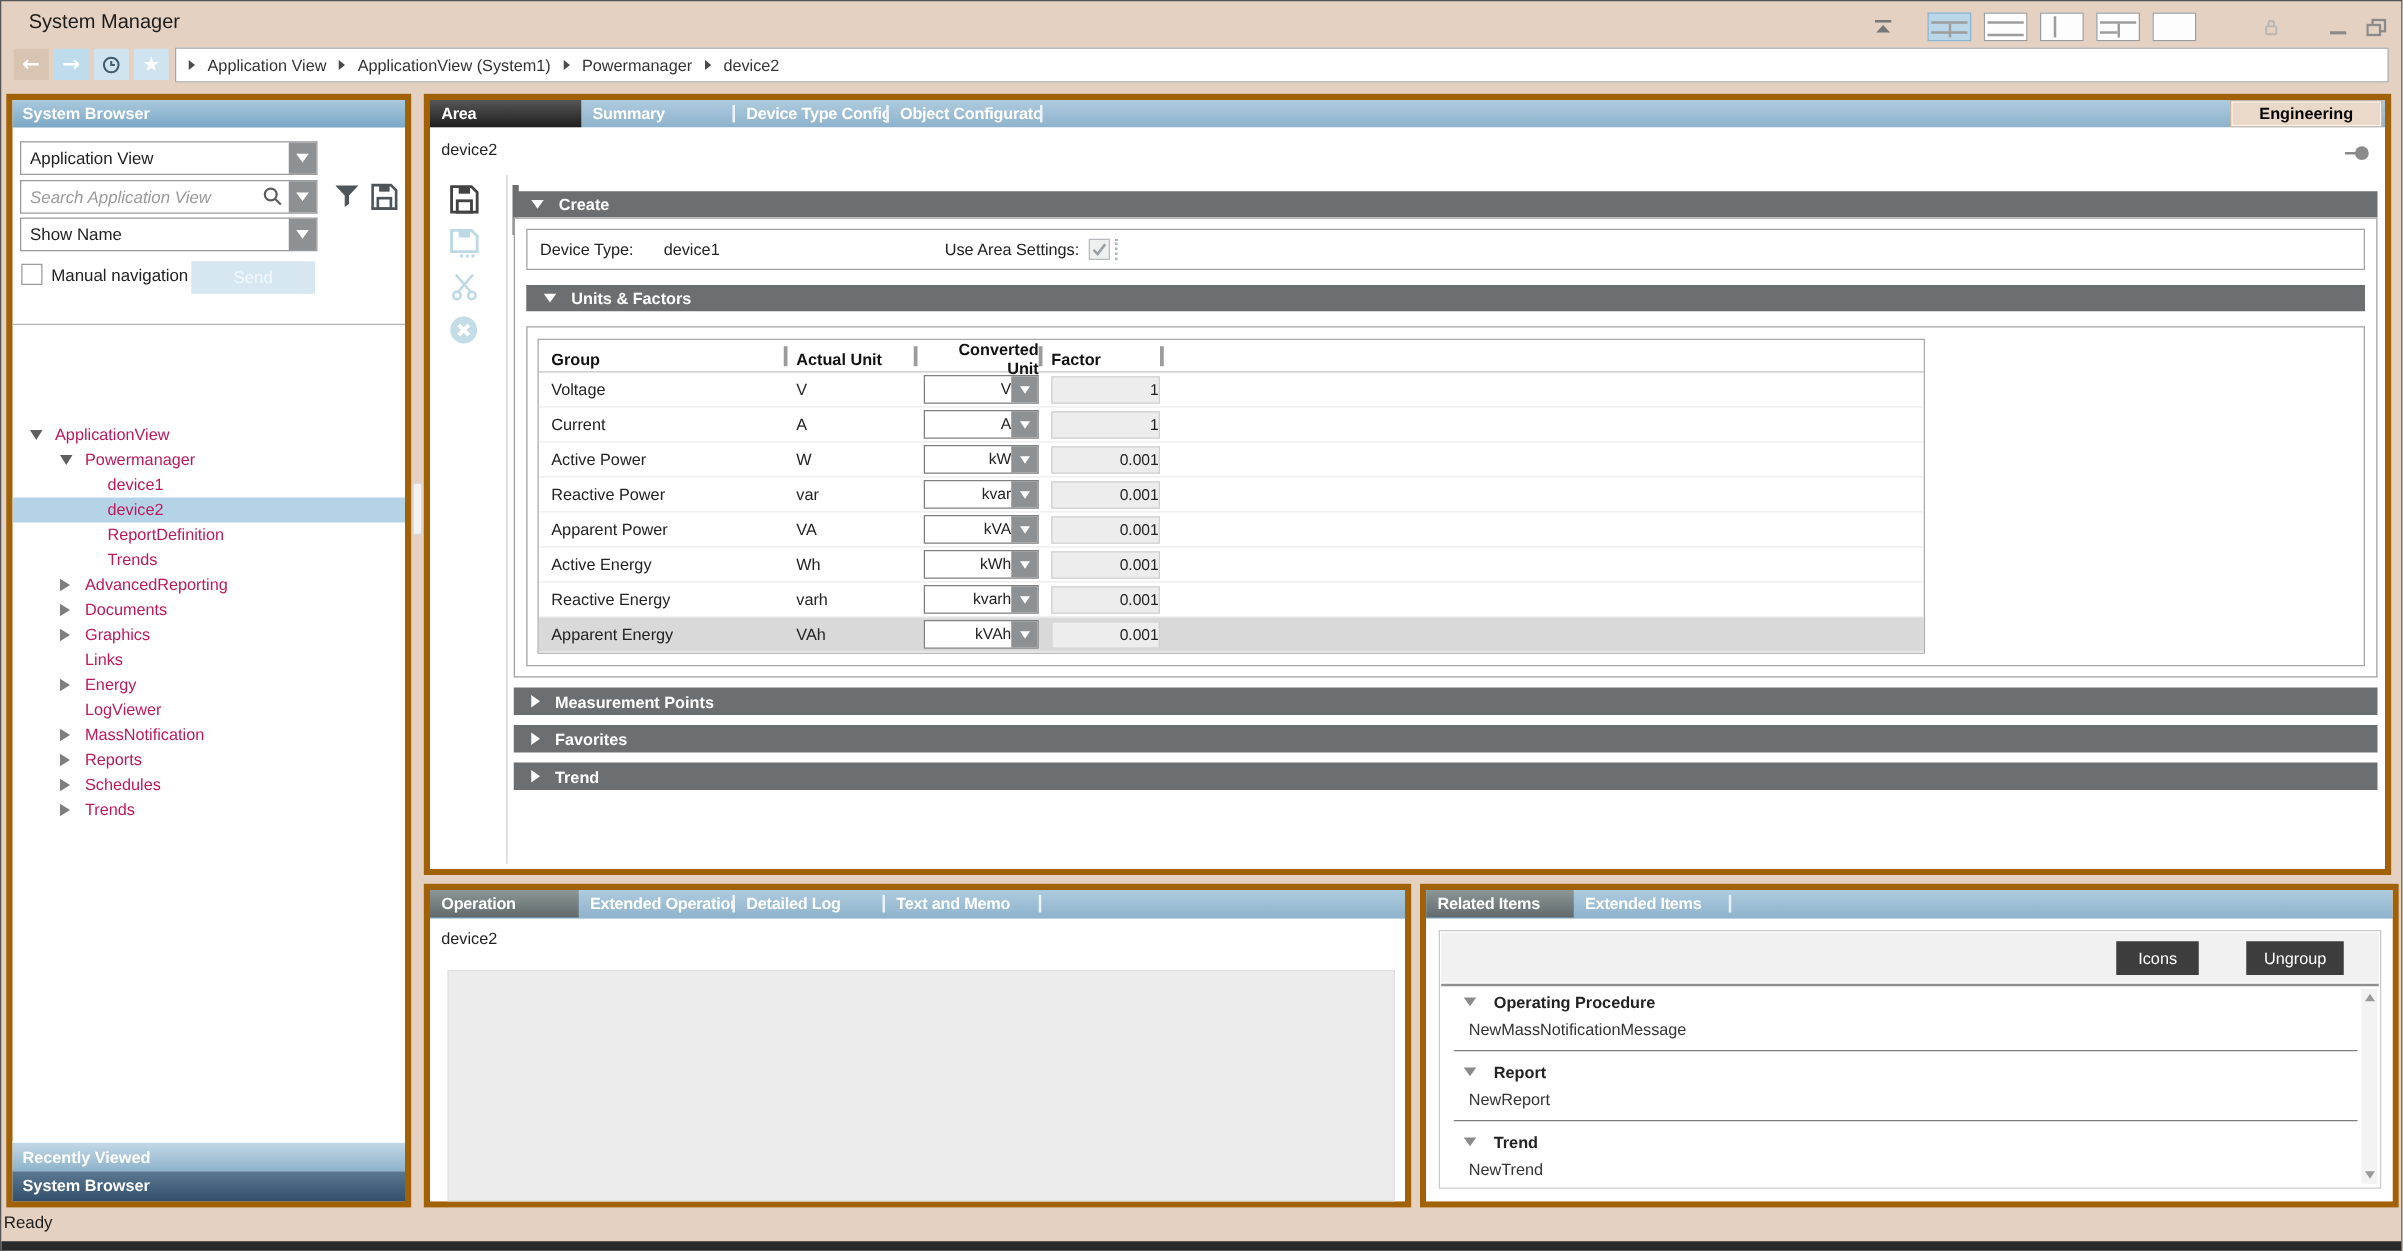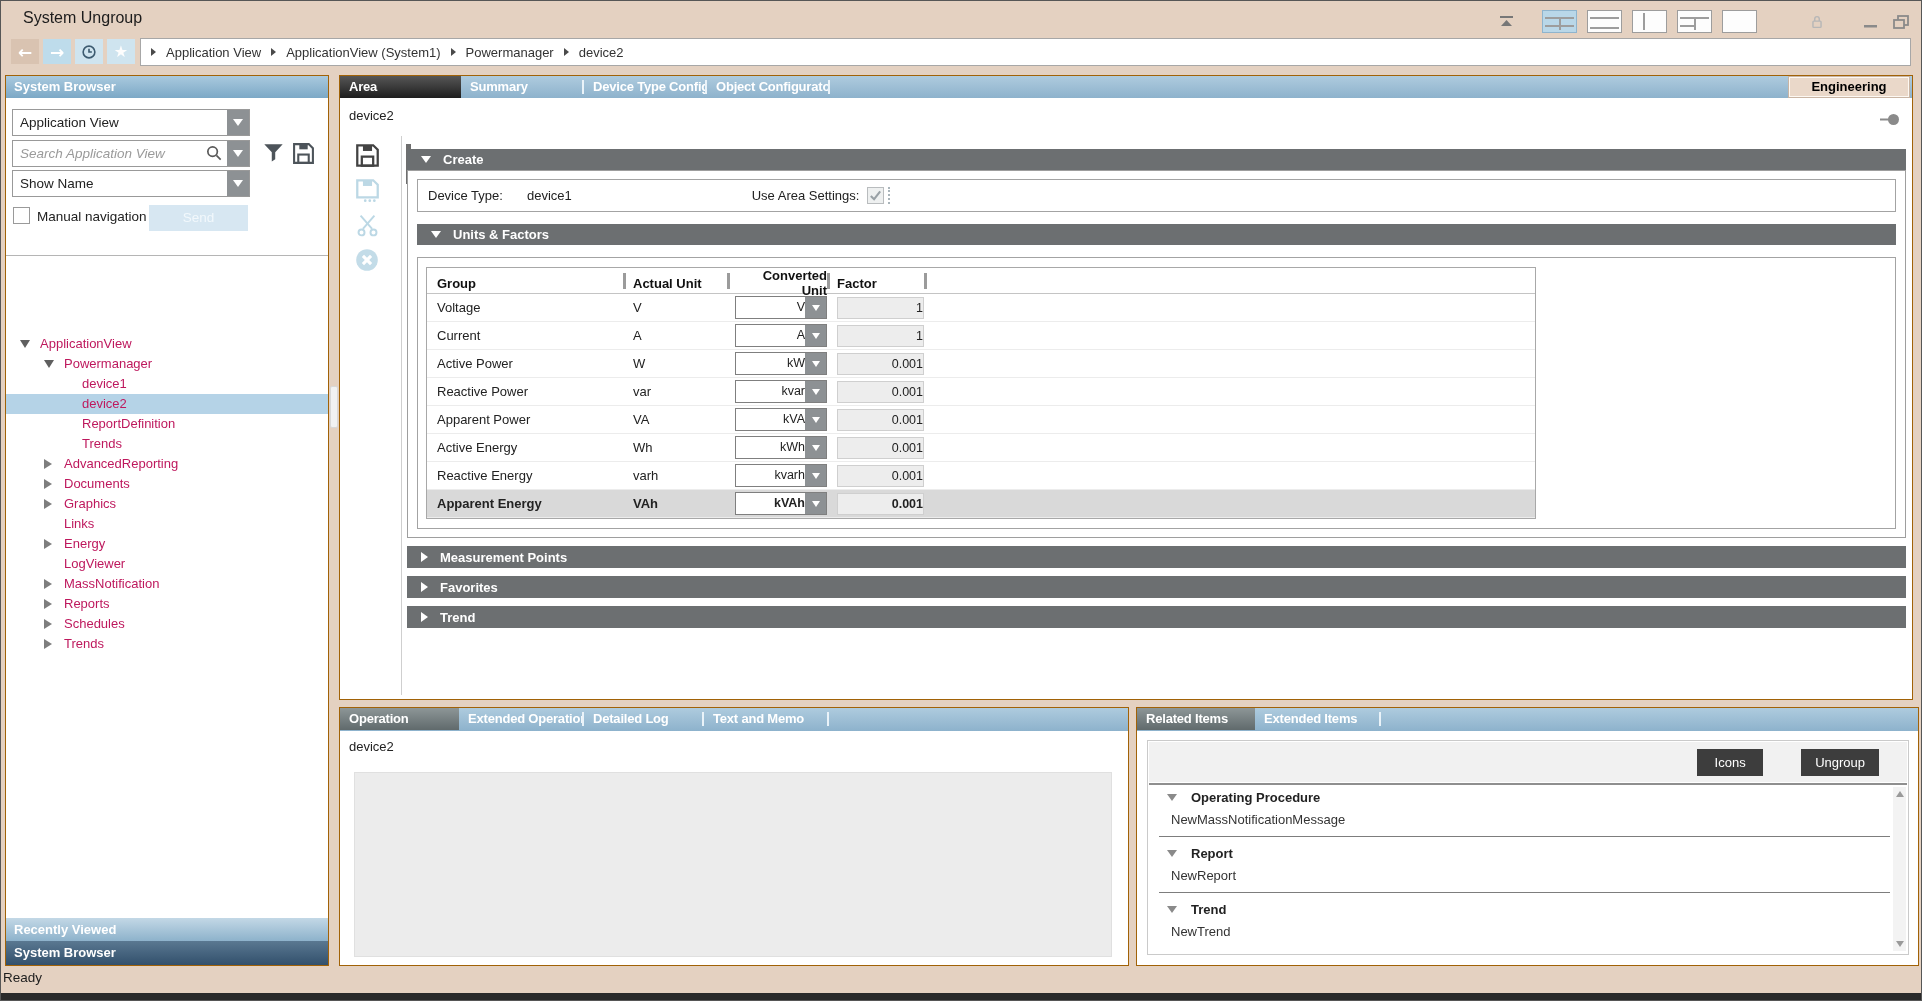--- a/index.html
+++ b/index.html
@@ -21,21 +21,21 @@
   .nav-btn { position:absolute; top:2px; width:28px; height:25px; display:flex; align-items:center; justify-content:center; font-size:17px; font-weight:bold; color:#fff; font-family:"DejaVu Sans", sans-serif; }
   .nav-back { left:10px; background:#d9c3b1; }
   .nav-fwd { left:42px; background:#bedcEB; background:#bedceb; }
   .nav-hist { left:74px; background:#cfe4ef; }
   .nav-star { left:106px; background:#cfe4ef; color:#fdfdfd; font-size:16px; }
   .breadcrumb { position:absolute; left:139px; top:1px; right:10px; height:28px; background:#ffffff; border:1px solid #a7a7a7; display:flex; align-items:center; font-size:13px; color:#333; }
   .crumb-sep { width:0; height:0; border-left:5px solid #4a4a4a; border-top:4px solid transparent; border-bottom:4px solid transparent; margin:0 10px; }
   .crumb { white-space:nowrap; }
 
   
-  .pane { position:absolute; border:1px solid #a16207; background:#fff; }
+  .pane { position:absolute; border:5px solid #a16207; background:#fff; }
   .tabbar { position:absolute; left:0; top:0; right:0; height:22px; background:linear-gradient(to bottom,#aecbde,#8db2cc); display:flex; }
   .tab { position:relative; height:22px; cursor:default; }
   .tab-label { display:block; padding-left:9px; line-height:22px; font-size:13px; font-weight:bold; color:#fff; letter-spacing:-0.2px; white-space:nowrap; overflow:hidden; }
   .tab.sep::after { content:''; position:absolute; right:0; top:4px; bottom:4px; width:2px; background:#eaf3f9; }
   #main-tabs .tab.active { background:linear-gradient(to bottom,#565656,#1e1e1e); }
   .gray-active .tab.active { background:linear-gradient(to bottom,#8d9697,#606a6c); }
   .pane-body { position:absolute; left:0; top:22px; right:0; bottom:0; background:#fff; }
 
   
   #sidebar { left:4px; top:74px; width:324px; height:891px; }
@@ -77,21 +77,21 @@
   .arr.closed { border-top:5px solid transparent; border-bottom:5px solid transparent; border-left:7px solid #fff; }
   .sec-box { border:1px solid #9e9e9e; background:#fff; padding:8px 7px; }
   .subsec { margin:0; }
   .fields-box { border:1px solid #a3a3a3; height:33px; display:flex; align-items:center; font-size:13px; color:#222; }
   .units-box { border:1px solid #a3a3a3; padding:9px 8px; }
   .units-table { width:1110px; border:1px solid #a8a8a8; font-size:13px; color:#222; }
   .u-row { display:grid; grid-template-columns:196px 104px 100px 97px 1fr; height:28px; align-items:center; border-bottom:1px solid #ececec; }
   .u-head { height:26px; border-bottom:1px solid #c4c4c4; font-weight:bold; color:#111; }
   .u-cell { padding-left:10px; position:relative; height:100%; display:flex; align-items:center; }
   .u-head .u-cell.bar::before { content:''; position:absolute; left:0; top:5px; width:3px; height:16px; background:#9b9b9b; }
-  .u-row.selected { background:#d9d9d9;font-weight:bold; }
+  .u-row.selected { background:#d9d9d9; }
   .cell-dd { margin-left:-2px; width:96px; height:23px; border:1px solid #7f7f7f; background:#fff; display:flex; }
   .cell-dd .val { flex:1; font-size:12.5px; line-height:21px; padding-left:5px; }
   .cell-dd .drop-btn { width:21px; }
   .cell-dd .tri-dn-w { border-left-width:4px; border-right-width:4px; border-top-width:6px; }
   .cell-input { width:94px; height:22px; background:#ededed; border:1px solid #cfcfcf; font-size:12.5px; line-height:20px; padding-left:6px; color:#222; }
   .collapsed-bar { height:22px; margin-top:8px; }
 
   
   #operation { left:338px; top:706px; width:790px; height:259px; }
   #operation .tabbar, #related .tabbar { height:23px; }
@@ -119,21 +119,21 @@
   .bottom-strip { position:absolute; left:0; right:0; bottom:0; height:7px; background:#2a2a2a; }
 
   .dotted-focus { width:4px; height:17px; border-left:2px dotted #a9b4ba; margin-left:4px; }
 </style>
 </head>
 <body>
 
 <div id="window">
 
   <div class="titlebar">
-    <div class="title-text">System Ungroup</div>
+    <div class="title-text">System Manager</div>
     <div class="win-controls">
       <span class="chrome-ico">
         <svg width="17" height="16" viewBox="0 0 17 16">
             <rect x="2" y="2" width="13" height="2" fill="#777"></rect>
             <polygon points="8.5,6 14,12 3,12" fill="#777"></polygon>
           </svg>
       </span>
       <span style="width:6px"></span>
       <span class="layout-btn active">
         <span class="hl" style="left:2px;right:2px;top:6px;height:2px"></span>

